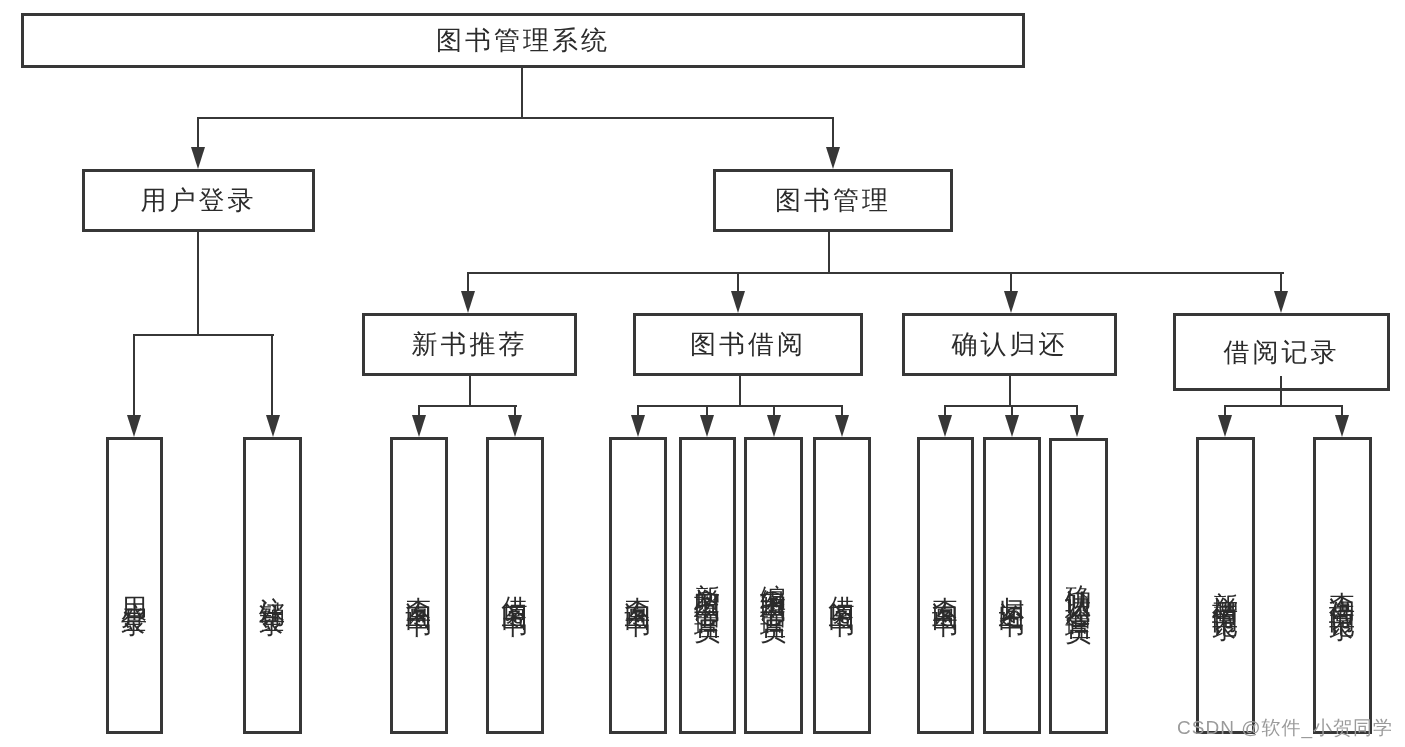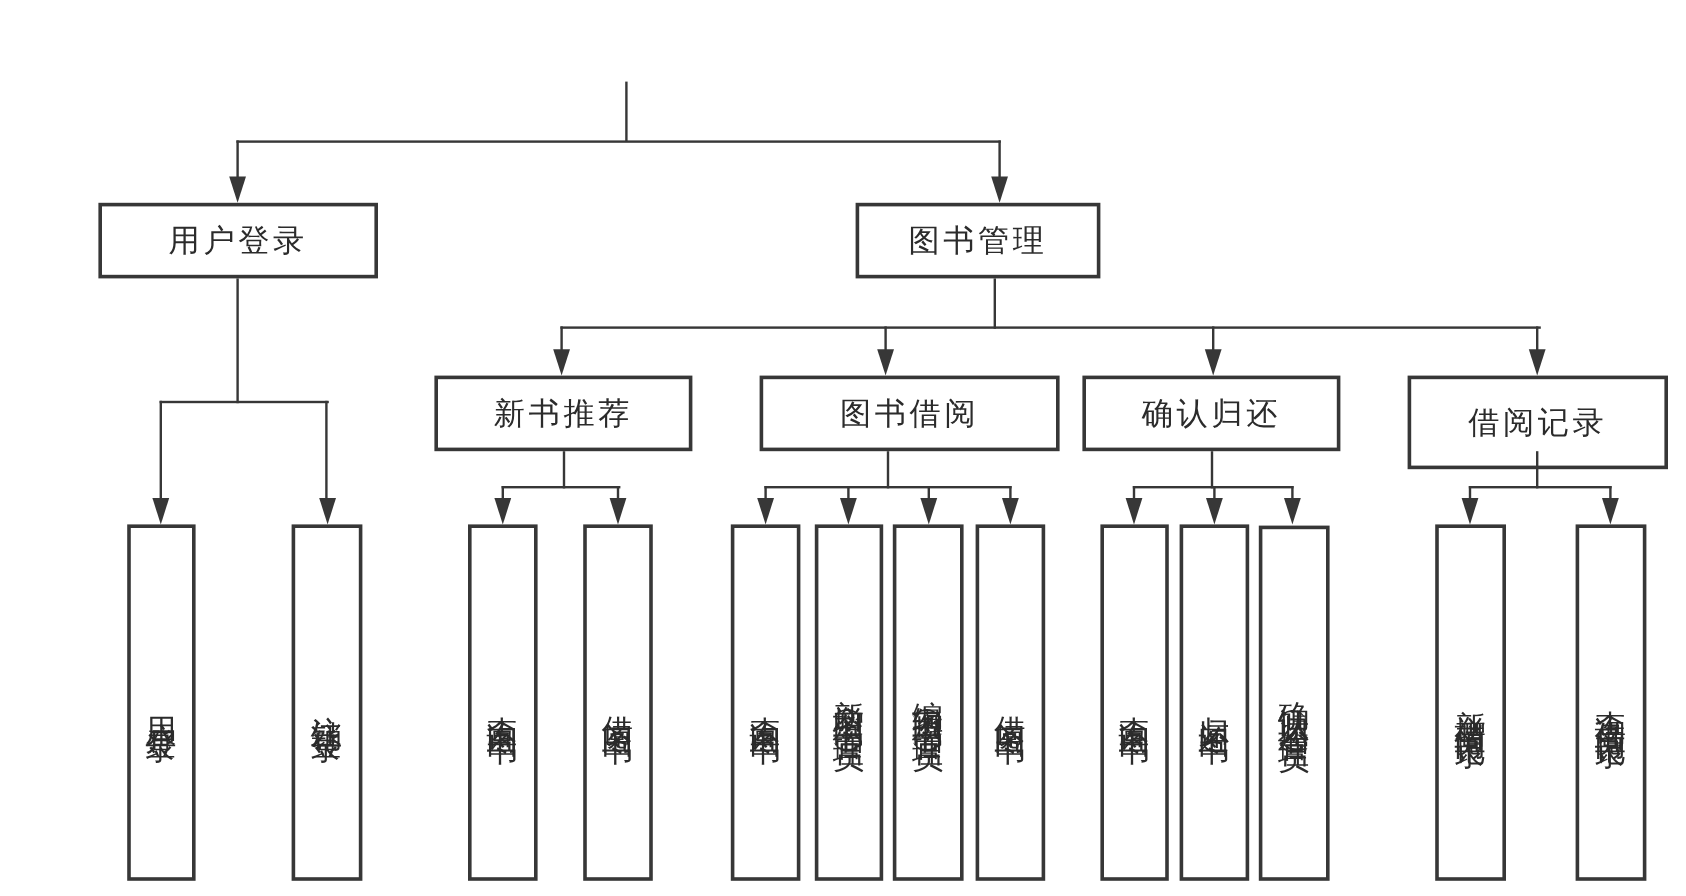--- a/index.html
+++ b/index.html
@@ -29,32 +29,35 @@
     position:absolute; right:12px; bottom:6px;
     font-size:19px; color:var(--watermark,#9b9b9b); letter-spacing:1px;
     z-index:5; white-space:nowrap;
   }
 </style>
 </head>
 <body>
 
 <div class="stage">
 
+  <div class="box hbox" style="left:21px;top:13px;width:1004px;height:55px">
+    <span>图书管理系统</span>
+  </div>
 
   <div class="box hbox" style="left:82px;top:169px;width:233px;height:63px">
     <span>用户登录</span>
   </div>
-  <div class="box hbox" style="left:713px;top:169px;width:204px;height:63px">
+  <div class="box hbox" style="left:713px;top:169px;width:240px;height:63px">
     <span>图书管理</span>
   </div>
 
   <div class="box hbox" style="left:362px;top:313px;width:215px;height:63px">
     <span>新书推荐</span>
   </div>
-  <div class="box hbox" style="left:633px;top:313px;width:250px;height:63px">
+  <div class="box hbox" style="left:633px;top:313px;width:230px;height:63px">
     <span>图书借阅</span>
   </div>
   <div class="box hbox" style="left:902px;top:313px;width:215px;height:63px">
     <span>确认归还</span>
   </div>
   <div class="box hbox" style="left:1173px;top:313px;width:217px;height:78px">
     <span>借阅记录</span>
   </div>
 
   <div class="box vbox" style="left:106px;top:437px;width:57px;height:297px">
@@ -153,14 +156,15 @@
   <div class="arrow" style="left:1005px;top:415px"></div>
   <div class="arrow" style="left:1070px;top:415px"></div>
 
   <div class="line" style="left:1280px;top:376px;width:2px;height:31px"></div>
   <div class="line" style="left:1224px;top:405px;width:119px;height:2px"></div>
   <div class="line" style="left:1224px;top:405px;width:2px;height:13px"></div>
   <div class="line" style="left:1341px;top:405px;width:2px;height:13px"></div>
   <div class="arrow" style="left:1218px;top:415px"></div>
   <div class="arrow" style="left:1335px;top:415px"></div>
 
+  <div class="watermark">CSDN @软件_小贺同学</div>
 
 </div>
 
 </body></html>

